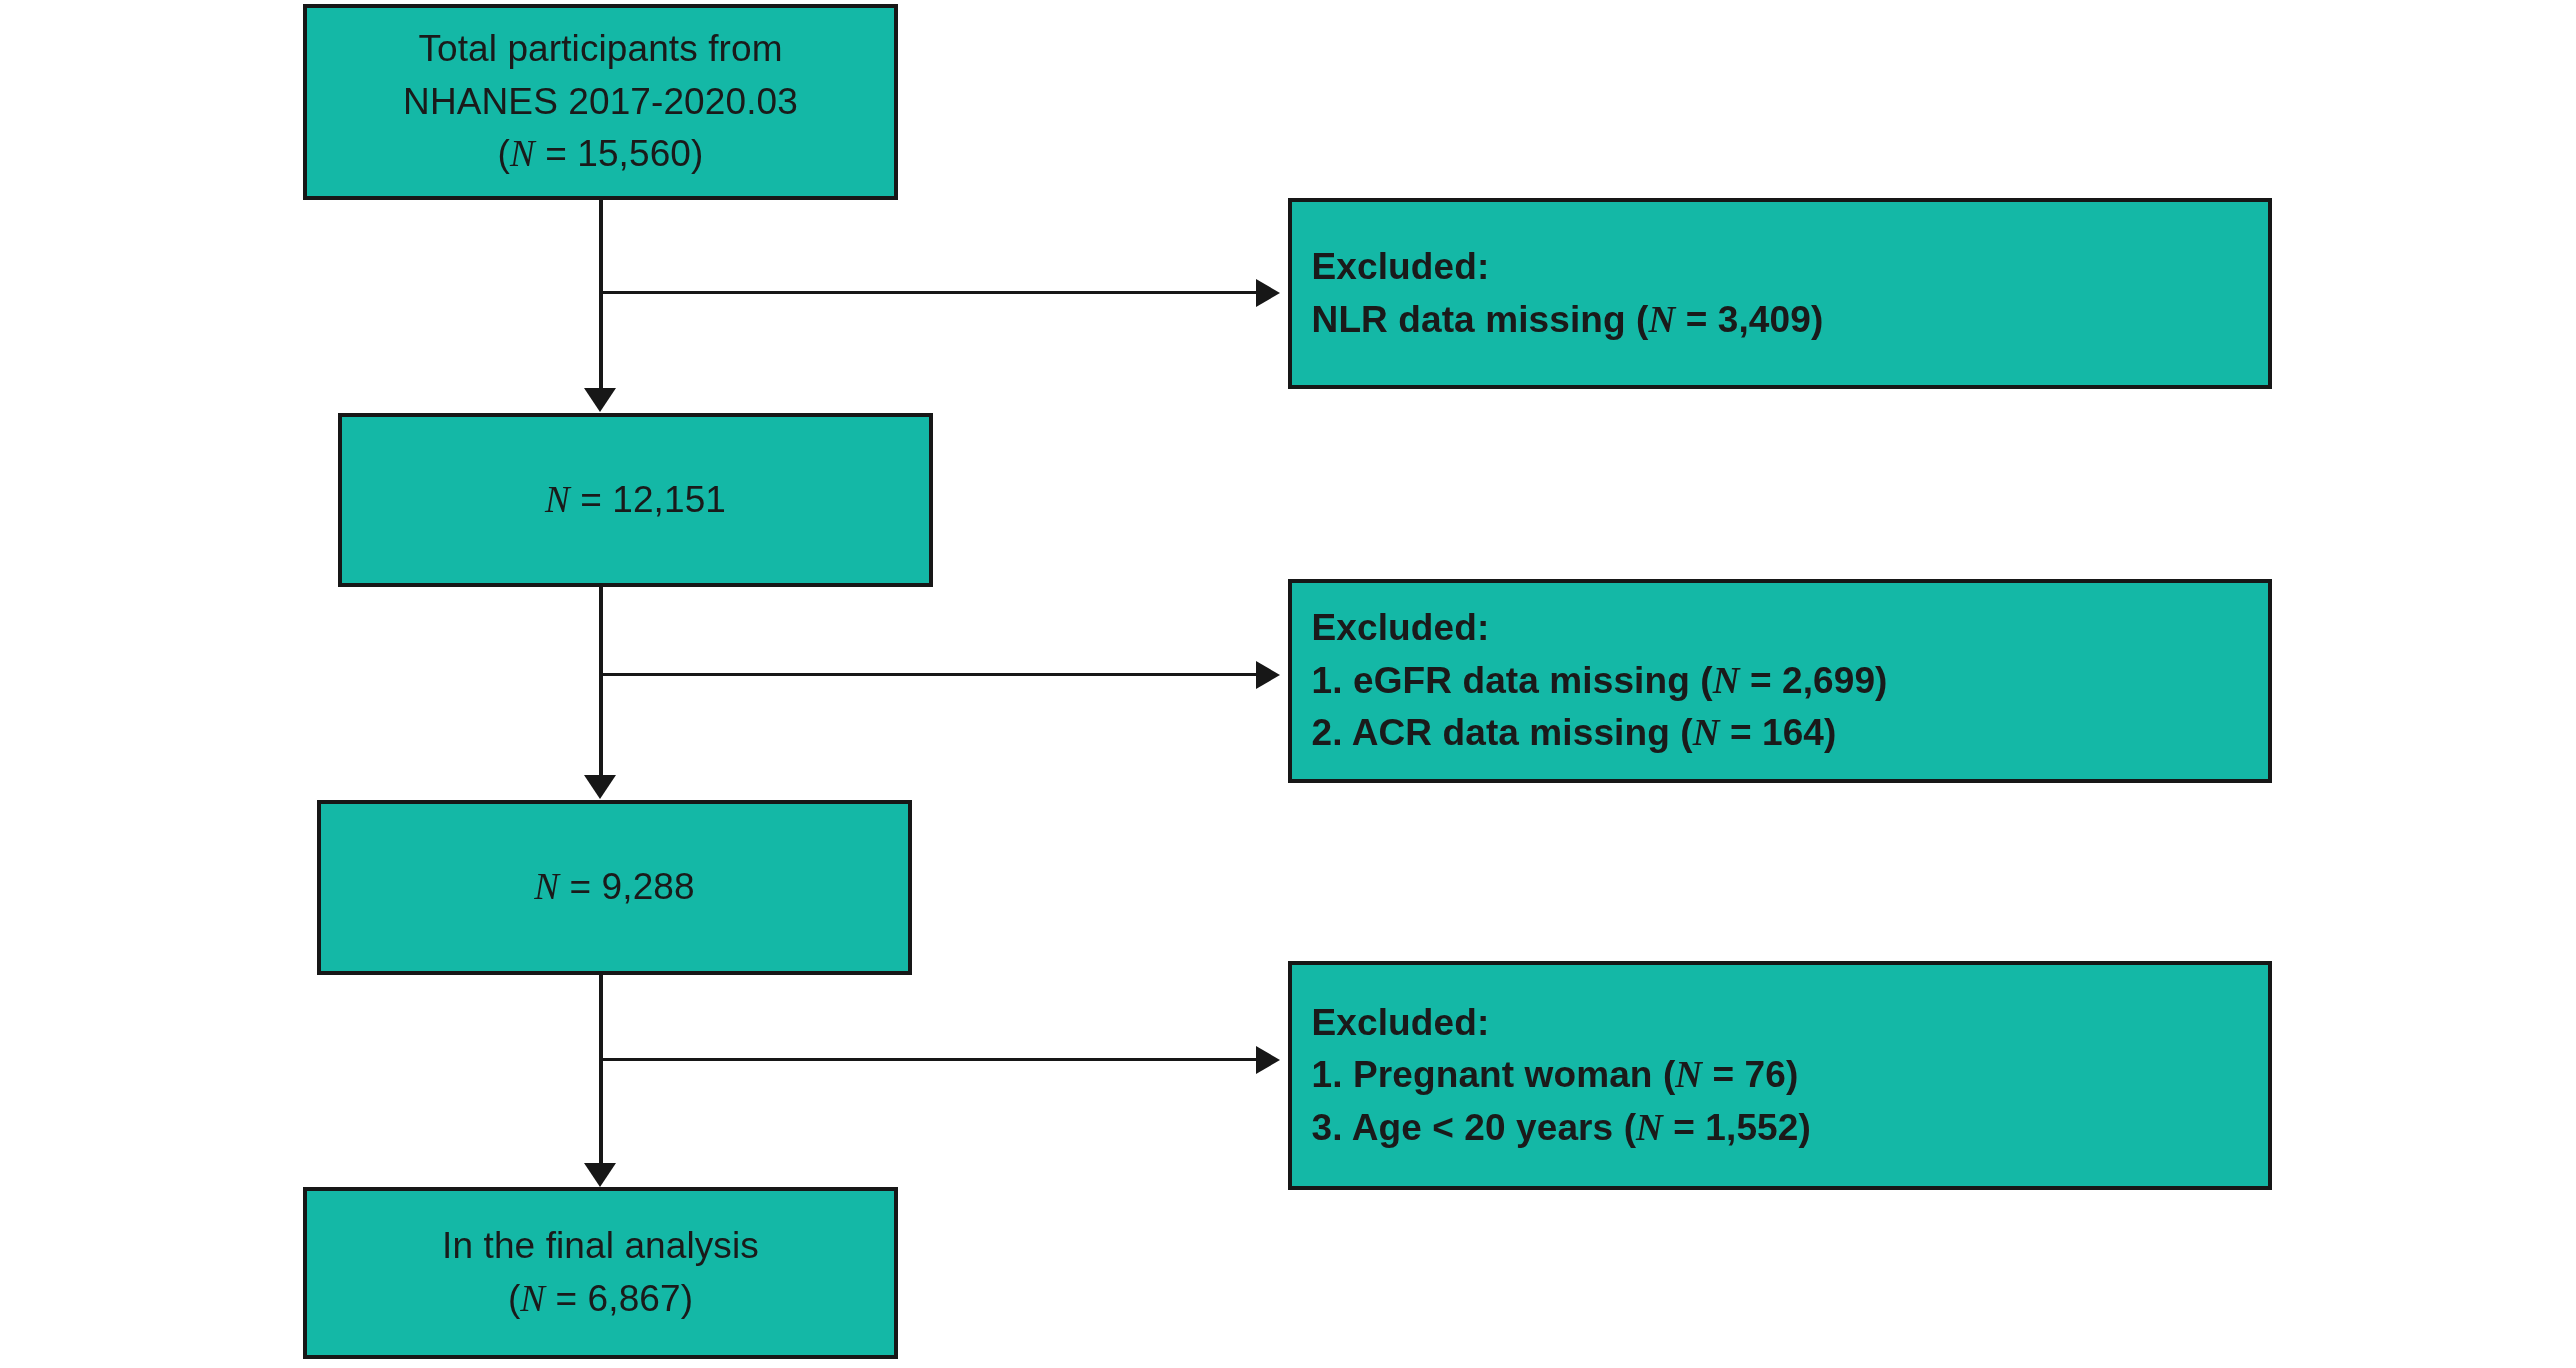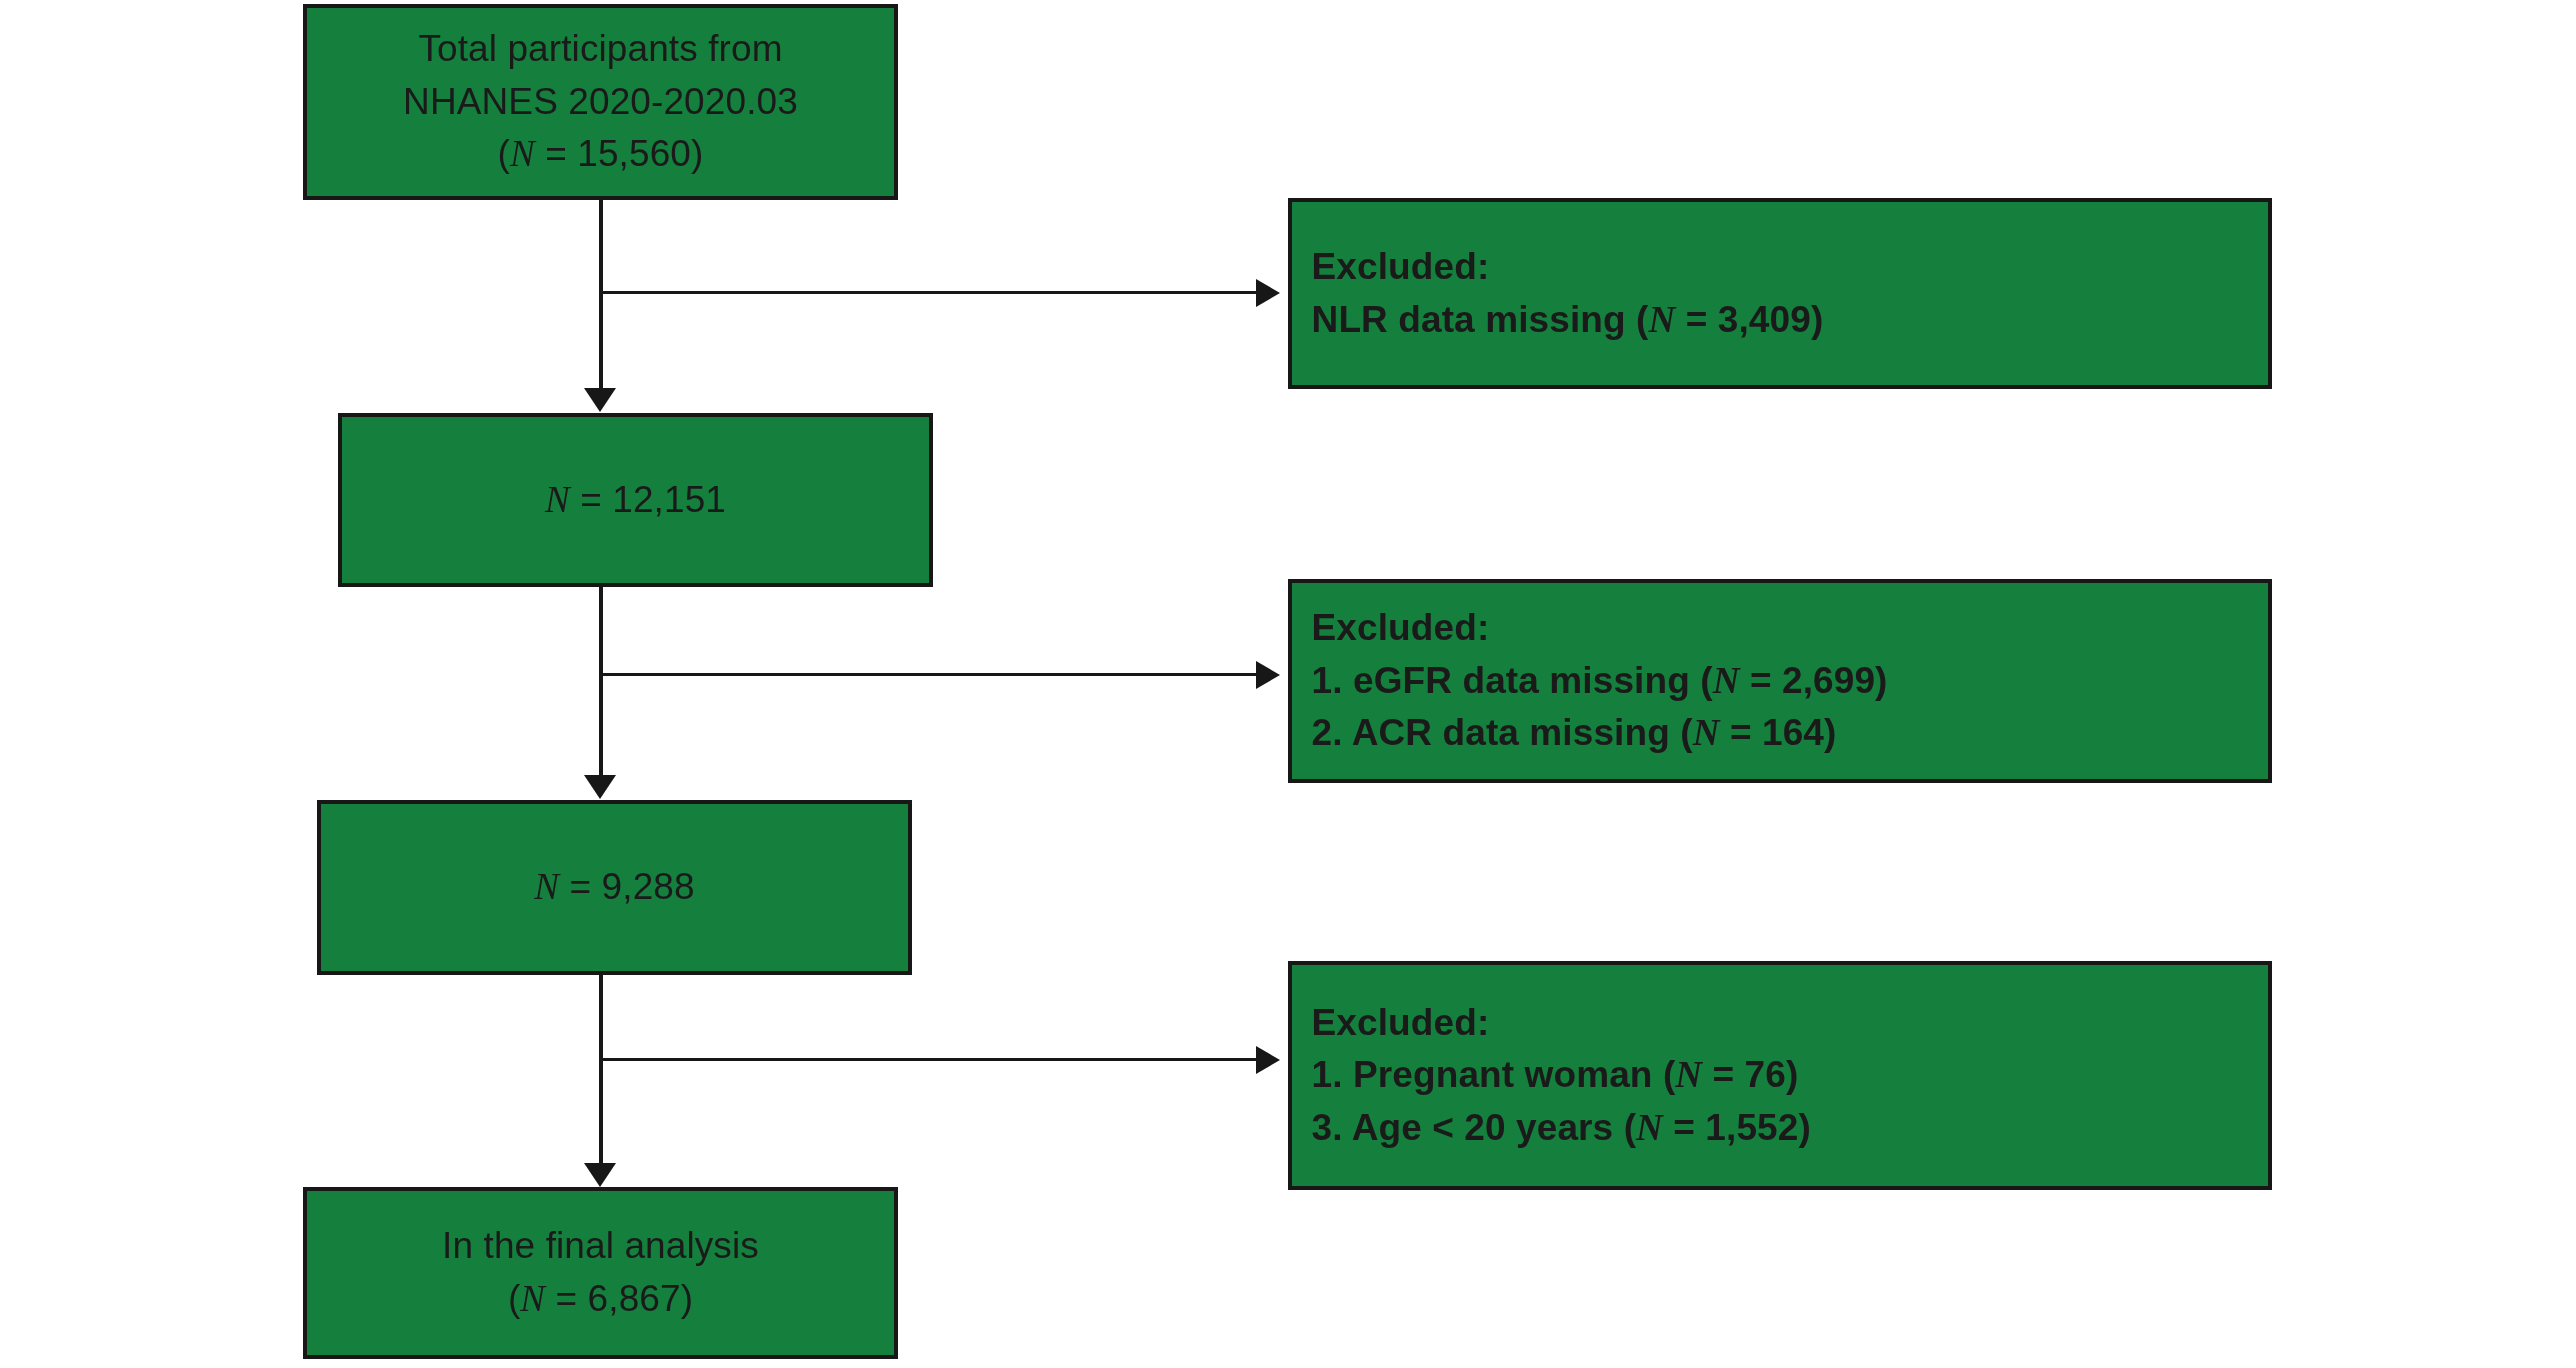--- a/index.html
+++ b/index.html
@@ -14,21 +14,21 @@
     background: #ffffff;
     font-family: "Liberation Sans", sans-serif;
     color: #1a1a1a;
     overflow: hidden;
   }
 
   .node-box {
     position: absolute;
     box-sizing: border-box;
     border: 4.1px solid #171717;
-    background: #15803d;
+    background: #14b8a6;
     display: flex;
     flex-direction: column;
     justify-content: center;
   }
   .node-box.center {
     align-items: center;
     text-align: center;
   }
   .node-box.left {
     align-items: flex-start;
@@ -80,21 +80,21 @@
     border-left: 24.5px solid #171717;
   }
 </style>
 </head>
 <body>
 
 <div id="flowchart-canvas">
 
   <div class="node-box center" style="left:303px; top:4.1px; width:595px; height:196px;">
     <div class="node-line">Total participants from</div>
-    <div class="node-line">NHANES 2020-2020.03</div>
+    <div class="node-line">NHANES 2017-2020.03</div>
     <div class="node-line"><span>(</span><em class="varN">N</em><span> = 15,560)</span></div>
   </div>
 
   <div class="conn-v" style="left:599px; top:200px; height:190px;"></div>
   <div class="arrow-down" style="left:584px; top:388px;"></div>
   <div class="conn-h" style="left:602px; top:291px; width:654px;"></div>
   <div class="arrow-right" style="left:1256px; top:279px;"></div>
 
   <div class="node-box left" style="left:1288px; top:198px; width:984px; height:191px;">
     <div class="node-line">Excluded:</div>

